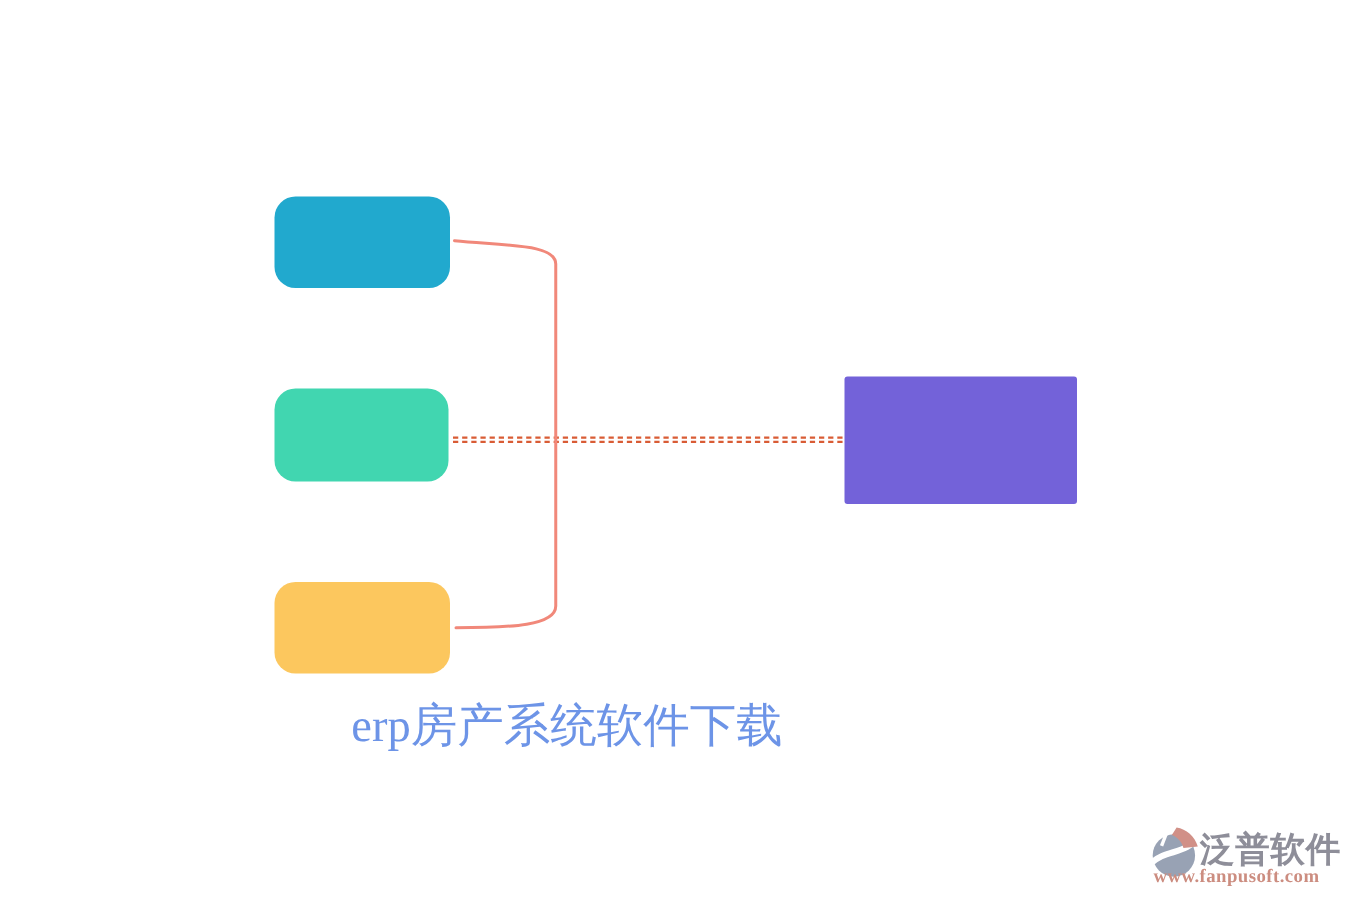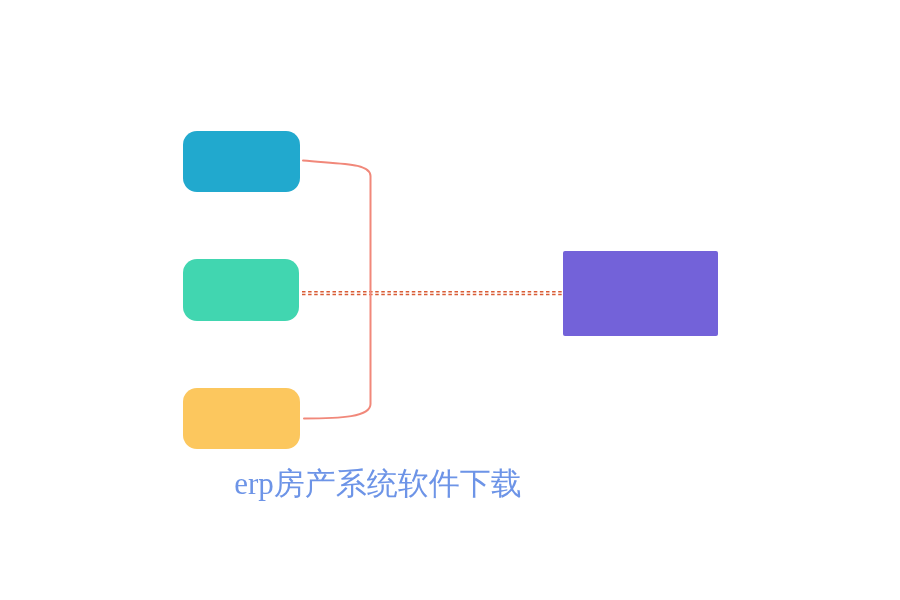--- a/index.html
+++ b/index.html
@@ -44,14 +44,24 @@
     <path d="M303,160.5 C341,164 370.5,163 370.5,176 L370.5,404 C370.5,417 341,418.5 304,418.5" fill="none" stroke-width="2" stroke-linecap="round" stroke="#f1887a"></path>
   </svg>
 
   <div class="node node--top" style="background-color: rgb(33, 169, 206);"></div>
   <div class="node node--middle" style="background-color: rgb(65, 214, 176);"></div>
   <div class="node node--bottom" style="background-color: rgb(252, 199, 94);"></div>
   <div class="node node--right" style="background-color: rgb(115, 98, 217);"></div>
 
   <div class="diagram-title" style="color: rgb(109, 148, 231);">erp房产系统软件下载</div>
 
+  <div class="watermark">
+    <svg class="watermark-logo" viewBox="0 0 34 40">
+      <circle cx="16" cy="22" r="15.5" fill="#98a2b4"></circle>
+      <path d="M-1,28 C10,17 24,22 35,8" stroke="#ffffff" stroke-width="4.5" fill="none"></path>
+      <path d="M12,2 L7,15" stroke="#ffffff" stroke-width="2.5"></path>
+      <path d="M18,1.5 C25,2.5 31.5,8 33.5,15.5 L23,16.5 C21.5,11.5 18.5,8.5 14.5,7 Z" fill="#d19087"></path>
+    </svg>
+    <div class="watermark-brand" style="color: rgb(142, 142, 153);">泛普软件</div>
+    <div class="watermark-url" style="color: rgb(204, 141, 128);">www.fanpusoft.com</div>
+  </div>
 
 </div>
 
 </body></html>

